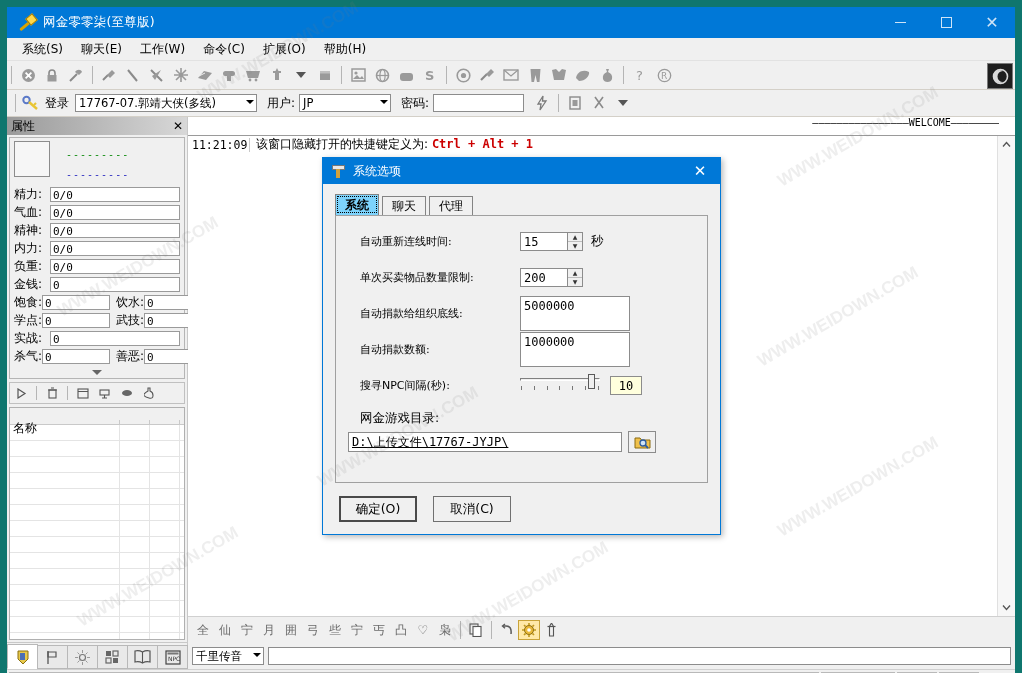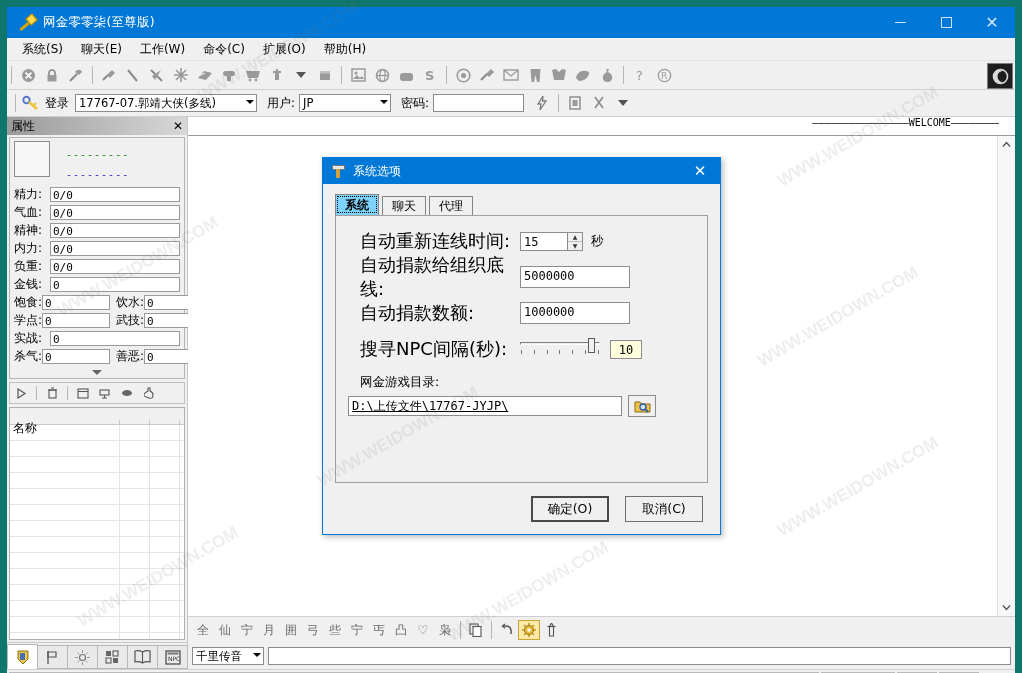--- a/index.html
+++ b/index.html
@@ -151,51 +151,51 @@
      display:flex;align-items:center;justify-content:center;font-size:15px;}
   .tabs{display:flex;align-items:flex-end;height:21px;margin:10px 0 0 12px;}
   .tab{height:19px;min-width:44px;border:1px solid #848484;border-bottom:none;
        background:#f0f0f0;display:flex;align-items:center;justify-content:center;
        font-size:12px;margin-right:3px;box-sizing:border-box;padding:0 7px;}
   .tab.sel{height:21px;background:#7dd3fc;border:1px solid #848484;border-bottom:none;
            outline:1px dotted #000;outline-offset:-3px;font-weight:bold;}
   .tabpage{margin:0 12px;height:268px;border:1px solid #a0a0a0;border-top:1px solid #a0a0a0;
            background:#f0f0f0;box-sizing:border-box;position:relative;}
   .frm-row{display:flex;align-items:center;height:22px;margin-left:24px;margin-top:14px;}
-  .frm-lab{width:160px;font-size:18px;}
+  .frm-lab{width:160px;font-size:11px;}
   .spin{width:48px;height:19px;border:1px solid #8c8c8c;background:#fff;font-size:12px;
         padding-left:3px;line-height:18px;box-sizing:border-box;
         font-family:"DejaVu Sans Mono",monospace;}
   .spin-btns{width:15px;height:19px;border:1px solid #8c8c8c;border-left:none;
              background:#f0f0f0;display:flex;flex-direction:column;box-sizing:border-box;}
   .spin-btns span{flex:1;display:flex;align-items:center;justify-content:center;font-size:6px;color:#333;}
   .spin-btns span:first-child{border-bottom:1px solid #bdbdbd;}
   .unit{margin-left:8px;font-size:12.5px;}
-  .wide-in{width:110px;height:22px;border:1px solid #8c8c8c;background:#fff;font-size:12px;
+  .wide-in{width:110px;height:35px;border:1px solid #8c8c8c;background:#fff;font-size:12px;
            padding-left:3px;line-height:18px;box-sizing:border-box;
            font-family:"DejaVu Sans Mono",monospace;}
   .slider{width:80px;height:22px;position:relative;}
   .slider .track{position:absolute;top:4px;left:0;width:80px;height:3px;
       background:#f0f0f0;border-top:1px solid #808080;border-left:1px solid #808080;
       border-right:1px solid #fff;border-bottom:1px solid #fff;box-sizing:border-box;}
   .slider .ticks{position:absolute;top:12px;left:1px;width:78px;height:5px;
       display:flex;justify-content:space-between;}
   .slider .ticks i{width:1px;height:4px;background:#777;display:block;}
   .slider .thumb{position:absolute;top:0;width:7px;height:15px;background:#f0f0f0;
       border:1px solid #5a5a5a;box-sizing:border-box;}
   .slider-val{width:32px;height:19px;border:1px solid #8c8c8c;background:#ffffdd;
       font-size:12px;text-align:center;line-height:18px;box-sizing:border-box;
       margin-left:10px;font-family:"DejaVu Sans Mono",monospace;}
   .path-lab{margin-left:24px;margin-top:14px;font-size:12.5px;}
   .path-row{display:flex;align-items:center;margin-left:12px;margin-top:4px;}
   .path-in{width:274px;height:20px;border:1px solid #8c8c8c;background:#fff;font-size:12px;
     padding-left:3px;line-height:19px;box-sizing:border-box;font-family:"DejaVu Sans Mono",monospace;text-decoration:underline;}
   .browse{width:28px;height:22px;border:1px solid #8c8c8c;background:#f0f0f0;
      margin-left:6px;display:flex;align-items:center;justify-content:center;box-sizing:border-box;}
-  .dlg-btns{display:flex;justify-content:flex-end;padding:13px 17px 0 0;}
+  .dlg-btns{display:flex;justify-content:flex-start;padding:13px 17px 0 0;}
   .btn{width:78px;height:26px;border:1px solid #707070;background:#f0f0f0;font-size:12.5px;
        display:flex;align-items:center;justify-content:center;margin-left:16px;
        box-sizing:border-box;}
   .btn.def{border:2px solid #4a4a4a;}
 
   
   .wm{position:absolute;color:rgba(120,120,120,.13);font-size:17px;
       font-family:"Liberation Sans",sans-serif;transform:rotate(-30deg);
       pointer-events:none;white-space:nowrap;font-weight:bold;}
 </style>
@@ -655,20 +655,27 @@
             </svg>
         </div>
       </div>
     </div>
 
     <div class="center">
       <div class="welcome">
         <div class="wt">————————————————WELCOME————————</div>
       </div>
       <div class="logarea">
+        <div class="logline">
+          <div class="logtime">11:21:09</div>
+          <div class="logtext">
+            <span>该窗口隐藏打开的快捷键定义为:</span>
+            <span class="hot">Ctrl + Alt + 1</span>
+          </div>
+        </div>
         <div class="vscroll">
           <div class="vs-btn">
             <svg width="9" height="7" viewBox="0 0 9 7">
                 <path d="M1 5.5 L4.5 1.5 L8 5.5" fill="none" stroke="#555" stroke-width="1.3"></path>
               </svg>
           </div>
           <div style="position:absolute;bottom:0;left:0;width:17px;">
             <div class="vs-btn">
               <svg width="9" height="7" viewBox="0 0 9 7">
                   <path d="M1 1.5 L4.5 5.5 L8 1.5" fill="none" stroke="#555" stroke-width="1.3"></path>
@@ -766,20 +773,28 @@
       <div class="frm-row">
         <span class="frm-lab">自动重新连线时间:</span>
         <span class="spin">15</span>
         <span class="spin-btns">
           <span>▲</span>
           <span>▼</span>
         </span>
         <span class="unit">秒</span>
       </div>
 
+      <div class="frm-row">
+        <span class="frm-lab">单次买卖物品数量限制:</span>
+        <span class="spin">200</span>
+        <span class="spin-btns">
+          <span>▲</span>
+          <span>▼</span>
+        </span>
+      </div>
 
       <div class="frm-row">
         <span class="frm-lab">自动捐款给组织底线:</span>
         <span class="wide-in">5000000</span>
       </div>
 
       <div class="frm-row">
         <span class="frm-lab">自动捐款数额:</span>
         <span class="wide-in">1000000</span>
       </div>

